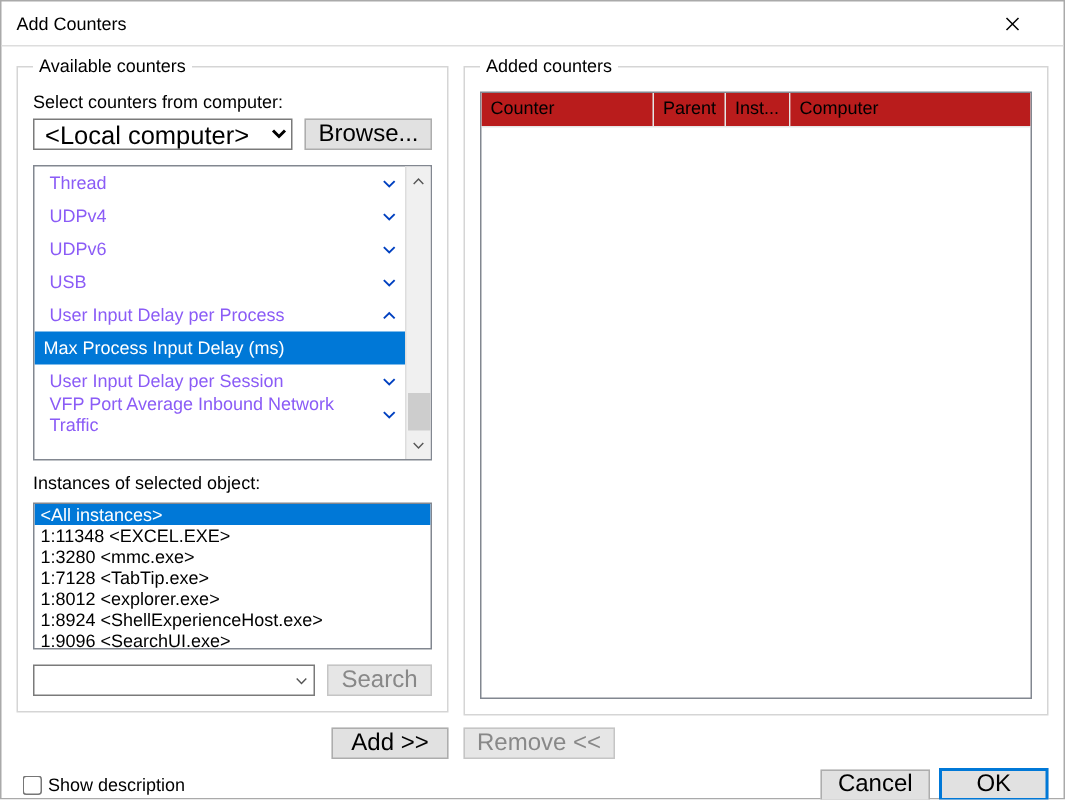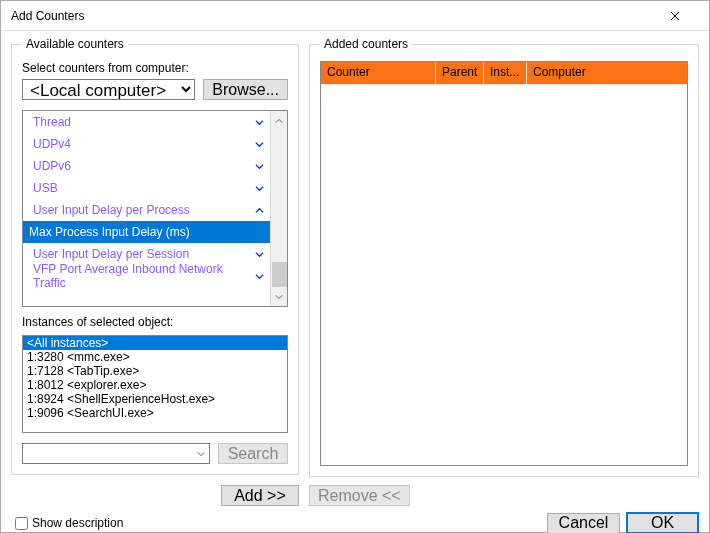--- a/index.html
+++ b/index.html
@@ -191,21 +191,21 @@
     overflow: hidden;
   }
   .thead {
     display: flex;
     height: 23px;
     border-bottom: 1px solid #e5e5e5;
   }
   .th {
     border-right: 1px solid #e5e5e5;
     padding: 3px 6px;
-    background: #f97316;
+    background: #b91c1c;
     font-weight: normal;
     white-space: nowrap;
     overflow: hidden;
   }
   .remove-row { margin-top: 8px; }
   .footer {
     display: flex;
     align-items: center;
     padding: 6px 10px 10px 14px;
   }
@@ -319,20 +319,21 @@
               <svg viewBox="0 0 10 10" width="8" height="8">
                   <path d="M1 3 L5 7 L9 3" stroke="#555" stroke-width="1.2" fill="none"></path>
                 </svg>
             </div>
           </div>
         </div>
 
         <div class="label" style="margin-top:8px">Instances of selected object:</div>
         <div class="instance-list" id="instance-list">
             <div class="instance-row selected">&lt;All instances&gt;</div>
+            <div class="instance-row">1:11348 &lt;EXCEL.EXE&gt;</div>
             <div class="instance-row">1:3280 &lt;mmc.exe&gt;</div>
             <div class="instance-row">1:7128 &lt;TabTip.exe&gt;</div>
             <div class="instance-row">1:8012 &lt;explorer.exe&gt;</div>
             <div class="instance-row">1:8924 &lt;ShellExperienceHost.exe&gt;</div>
             <div class="instance-row">1:9096 &lt;SearchUI.exe&gt;</div>
           </div>
 
         <div class="search-row">
           <div class="combo-wrap">
             <input type="text" value="" style="">

